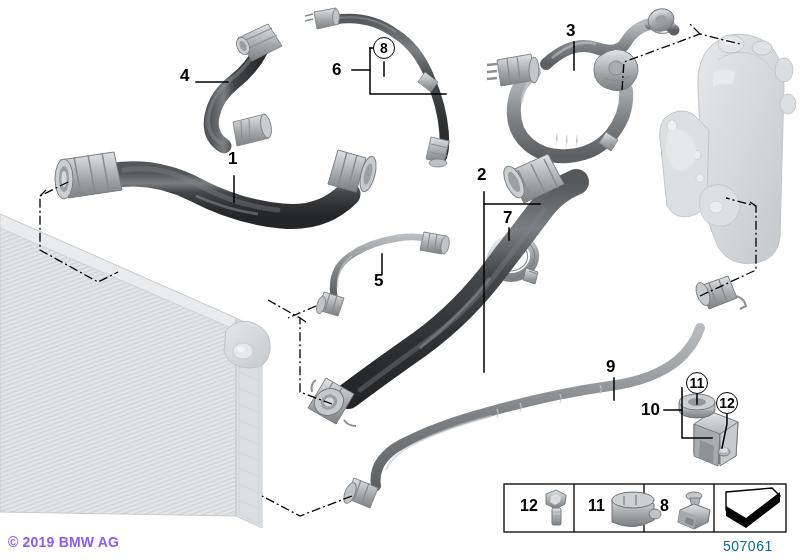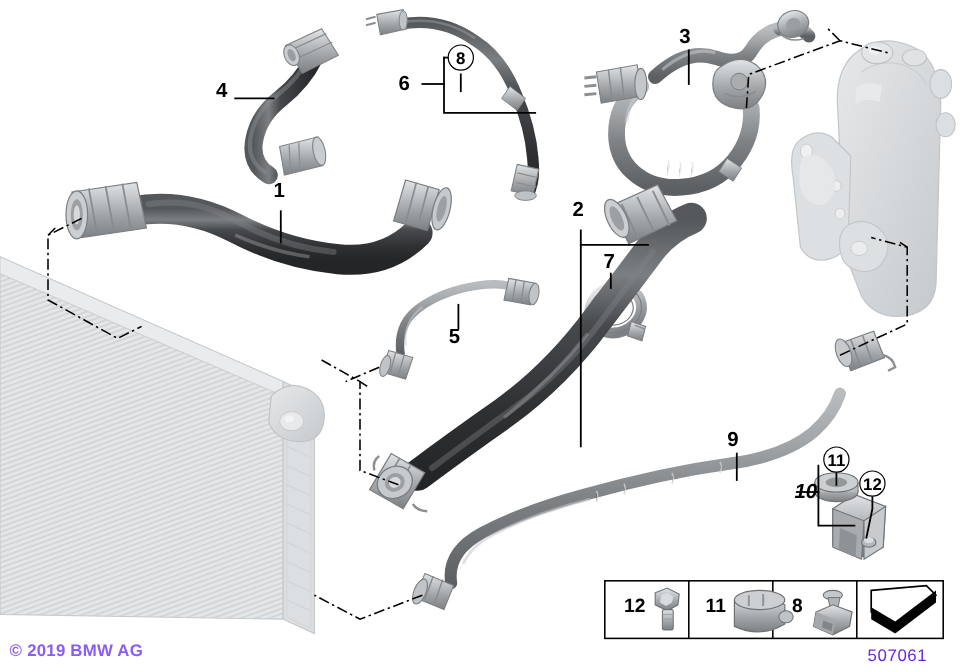--- a/index.html
+++ b/index.html
@@ -71,21 +71,21 @@
     color: #8b5cf6;
     letter-spacing: 0.2px;
     user-select: none;
   }
   #diagram-number {
     position: absolute;
     left: 723px;
     top: 538px;
     font-family: "Liberation Sans", sans-serif;
     font-size: 14px;
-    color: #6d28d9;
+    color: #0369a1;
     letter-spacing: 0.5px;
     user-select: none;
   }
 </style>
 </head>
 <body>
 
 <div id="diagram-root">
 
   <svg id="diagram-svg" viewBox="0 0 800 560">
@@ -439,21 +439,21 @@
   </svg>
 
   <div class="callout-label" style="left:180px; top:67px;">4</div>
   <div class="callout-label" style="left:228px; top:150px;">1</div>
   <div class="callout-label" style="left:332px; top:61px;">6</div>
   <div class="callout-label" style="left:566px; top:22px;">3</div>
   <div class="callout-label" style="left:477px; top:166px;">2</div>
   <div class="callout-label" style="left:503px; top:209px;">7</div>
   <div class="callout-label" style="left:374px; top:272px;">5</div>
   <div class="callout-label" style="left:606px; top:358px;">9</div>
-  <div class="callout-label" style="left:662px; top:401px;font-style:italic;">10</div>
+  <div class="callout-label" style="left:641px; top:401px;">10</div>
 
   <div class="circle-label" style="left:373px; top:37px;">8</div>
   <div class="circle-label" style="left:686px; top:372px;">11</div>
   <div class="circle-label" style="left:716px; top:392px;">12</div>
 
   <div class="legend-num" style="left:520px; top:497px;">12</div>
   <div class="legend-num" style="left:588px; top:497px;">11</div>
   <div class="legend-num" style="left:660px; top:497px;">8</div>
 
   <div id="copyright">© 2019 BMW AG</div>

